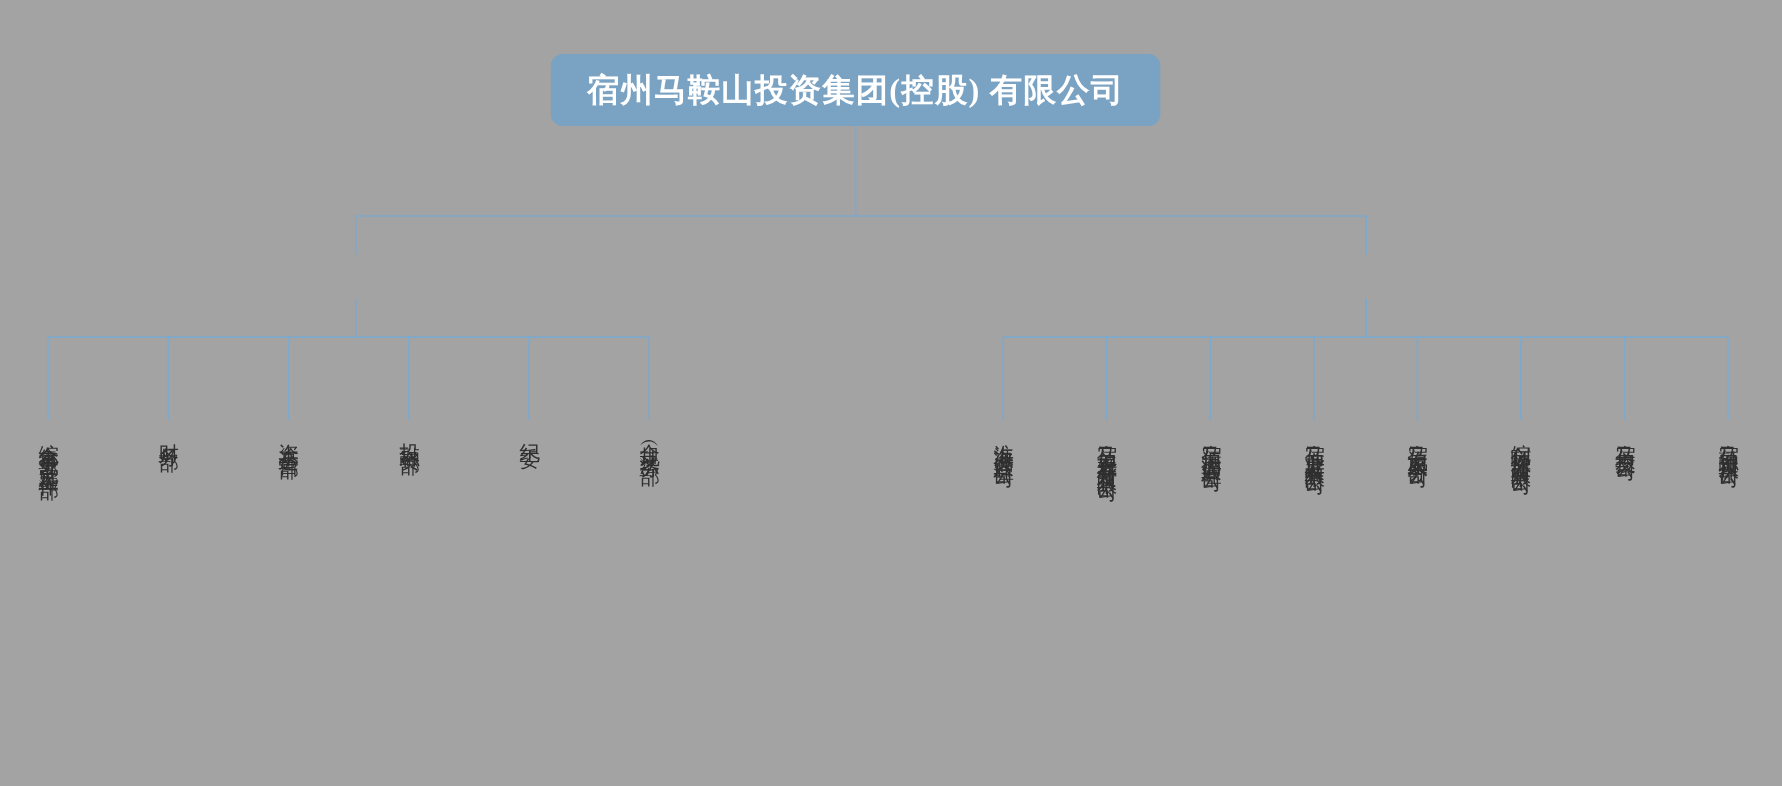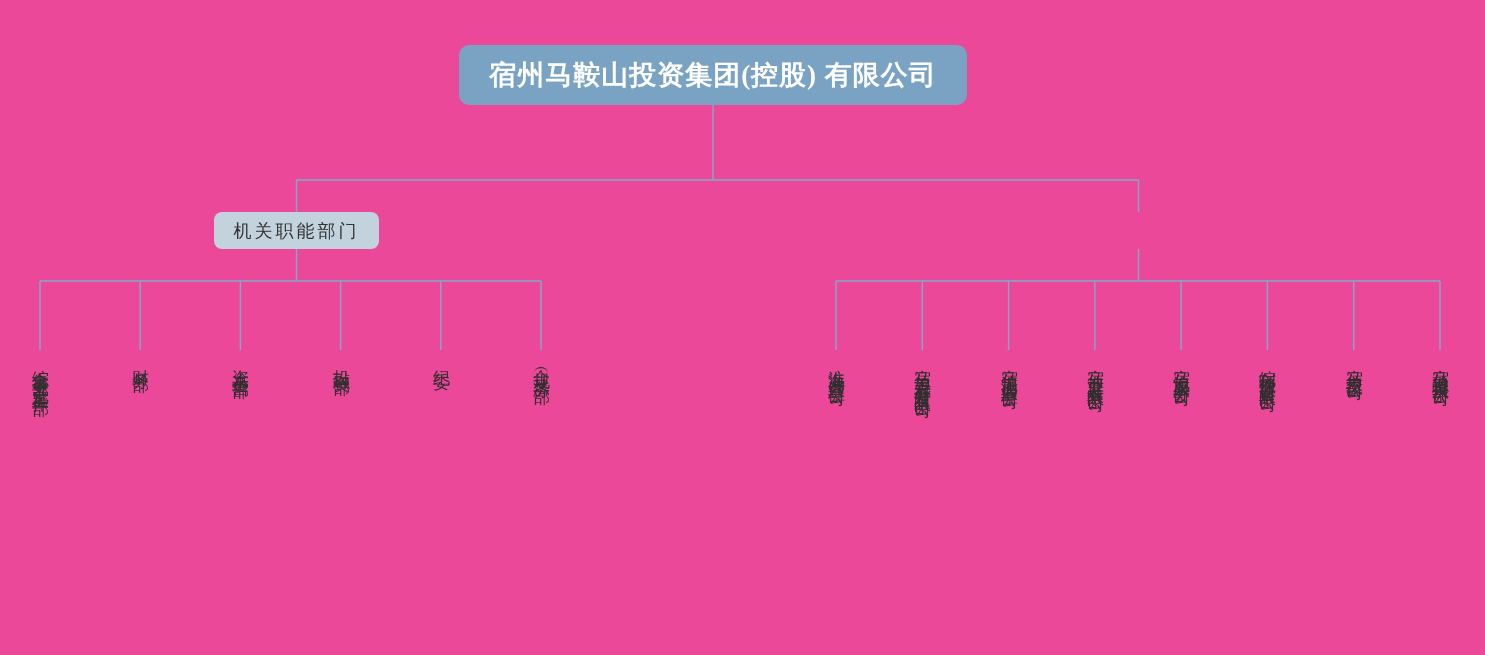--- a/index.html
+++ b/index.html
@@ -5,21 +5,21 @@
   html, body {
     margin: 0;
     padding: 0;
     background: #ffffff;
     font-family: "Liberation Serif", serif;
   }
   .canvas {
     position: relative;
     width: 1485px;
     height: 655px;
-    background: #ec4899;
+    background: #a3a3a3;
     overflow: hidden;
   }
   .connectors {
     position: absolute;
     left: 0;
     top: 0;
     pointer-events: none;
   }
   .root-box {
     position: absolute;
@@ -99,23 +99,20 @@
              M1181.1 281V350
              M1267.4 281V350
              M1353.7 281V350
              M1440 281V350" fill="none" stroke="#7fa9cb" stroke-width="1.4"></path>
   </svg>
 
   <div class="root-box">
     <span class="root-label">宿州马鞍山投资集团(控股) 有限公司</span>
   </div>
 
-  <div class="branch-box branch-left">
-    <span class="branch-label">机关职能部门</span>
-  </div>
 
 
   <div class="leaf" style="left:29px">综合事务部（党群工作部）</div>
   <div class="leaf" style="left:129px">财务部</div>
   <div class="leaf" style="left:229px">资本运营部</div>
   <div class="leaf" style="left:330px">投融资部</div>
   <div class="leaf" style="left:430px">纪委</div>
   <div class="leaf" style="left:530px">合规（法务）部</div>
 
   <div class="leaf" style="left:825px">淮海资产管理公司</div>

